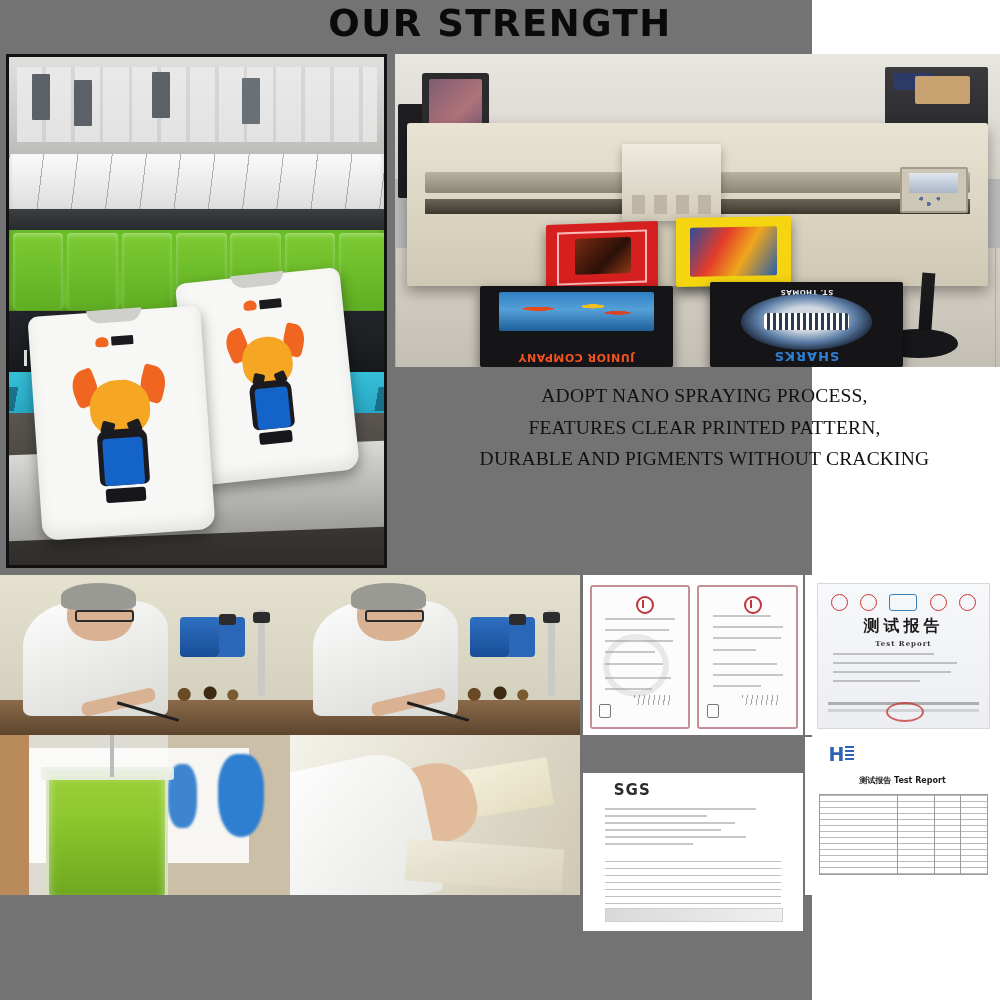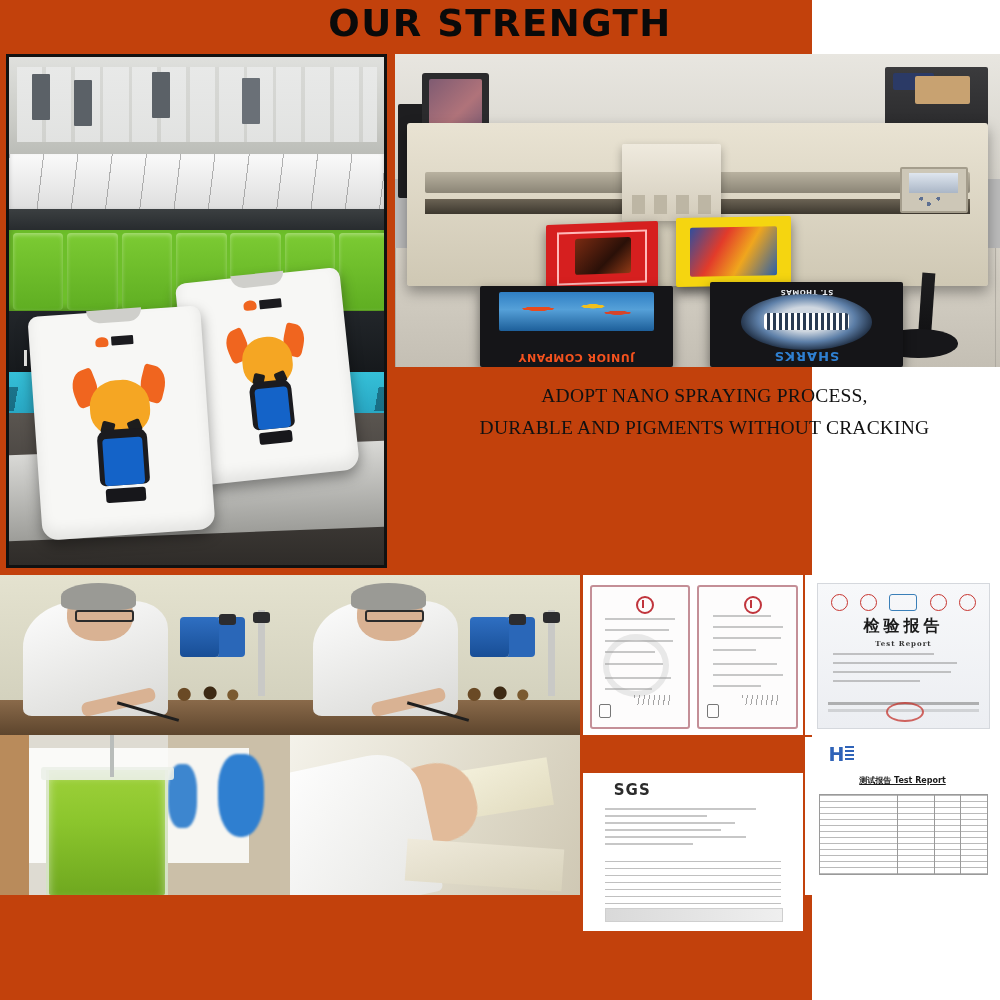--- a/index.html
+++ b/index.html
@@ -1,17 +1,17 @@
 <!DOCTYPE html>
 <html><head>
 <meta charset="utf-8">
 <style>
   html,body{margin:0;padding:0;background:#fff;}
   body{width:1000px;height:1000px;font-family:"Liberation Serif",serif;overflow:hidden;}
-  .page{position:relative;width:812px;height:1000px;background:#c2410c;}
+  .page{position:relative;width:812px;height:1000px;background:#737373;}
 
   
   .title-bar{position:absolute;left:0;top:0;width:1000px;height:46px;
     display:flex;align-items:center;justify-content:center;}
   .title-bar .title{font-family:"DejaVu Sans",sans-serif;font-weight:bold;
     font-size:37px;letter-spacing:1.5px;color:#0a0a0a;line-height:1;}
 
   
   .photo{position:absolute;overflow:hidden;background:#bbb;}
   .ph-inner{position:absolute;inset:0;}
@@ -262,21 +262,21 @@
   .sgs-stampbar{position:absolute;left:10%;bottom:6%;width:80%;height:12px;
     background:linear-gradient(90deg,#d9d9d9,#efefef);border:1px solid #cfcfcf;}
 
   #doc-test{left:805px;top:737px;width:195px;height:158px;background:#fff;}
   .h-logo{position:absolute;left:12%;top:5%;width:26px;height:20px;}
   .h-logo b{position:absolute;left:0;top:0;font-family:"DejaVu Sans",sans-serif;
     font-size:19px;color:#2f63b8;line-height:1;}
   .h-logo i{position:absolute;right:0;top:1px;width:9px;height:16px;
     background:repeating-linear-gradient(180deg,#2f63b8 0 2px,#fff 2px 4px);}
   .test-title{position:absolute;left:0;top:24%;width:100%;text-align:center;
-    font-family:"DejaVu Sans",sans-serif;font-weight:bold;font-size:8px;color:#1b1b1b;text-decoration:underline;}
+    font-family:"DejaVu Sans",sans-serif;font-weight:bold;font-size:8px;color:#1b1b1b;}
   .test-tbl{position:absolute;left:7%;top:36%;width:86%;height:50%;border:1px solid #9a9a9a;}
   .test-tbl .col{position:absolute;top:0;height:100%;border-left:1px solid #9a9a9a;}
   .test-tbl .rows{position:absolute;inset:0;
     background:repeating-linear-gradient(180deg,rgba(140,140,140,.6) 0 1px,transparent 1px 6px);}
 
   
   #text-pigment{position:absolute;left:0;top:898px;width:1000px;height:102px;text-align:center;}
   #text-pigment .head{font-size:30px;color:#111;letter-spacing:.5px;line-height:1.15;}
   #text-pigment .line{font-size:20.5px;color:#111;line-height:1.35;
     transform:scaleX(.96);transform-origin:center;white-space:nowrap;}
@@ -377,20 +377,21 @@
       <div class="platen-black" id="platen-sharks">
         <div class="lbl-sharks-arc">ST. THOMAS</div>
         <div class="art-sharks"></div>
         <div class="lbl-sharks">SHARKS</div>
       </div>
     </div>
   </div>
 
   <div id="text-pattern">
     <div class="line">ADOPT NANO SPRAYING PROCESS,</div>
+    <div class="line">FEATURES CLEAR PRINTED PATTERN,</div>
     <div class="line">DURABLE AND PIGMENTS WITHOUT CRACKING</div>
   </div>
 
   <div class="photo" id="photo-lab-1">
     <div class="lab-bg"></div>
       <div class="lab-bench"></div>
     <div class="lab-equip">
       <div class="motor"></div>
         <div class="post"></div>
         <div class="knob"></div>
@@ -469,21 +470,21 @@
 
   <div class="photo" id="doc-inspection">
     <div class="insp">
       <div class="insp-logos">
         <i></i>
           <i></i>
         <i class="wide"></i>
           <i></i>
         <i></i>
       </div>
-      <div class="insp-cn">检验报告</div>
+      <div class="insp-cn">测试报告</div>
       <div class="insp-en">Test Report</div>
       <div class="insp-rows">
         <div class="r" style="width:72%"></div>
           <div class="r" style="width:88%"></div>
         <div class="r" style="width:84%"></div>
           <div class="r" style="width:62%"></div>
       </div>
       <div class="insp-foot"></div>
       <div class="insp-stamp"></div>
     </div>

